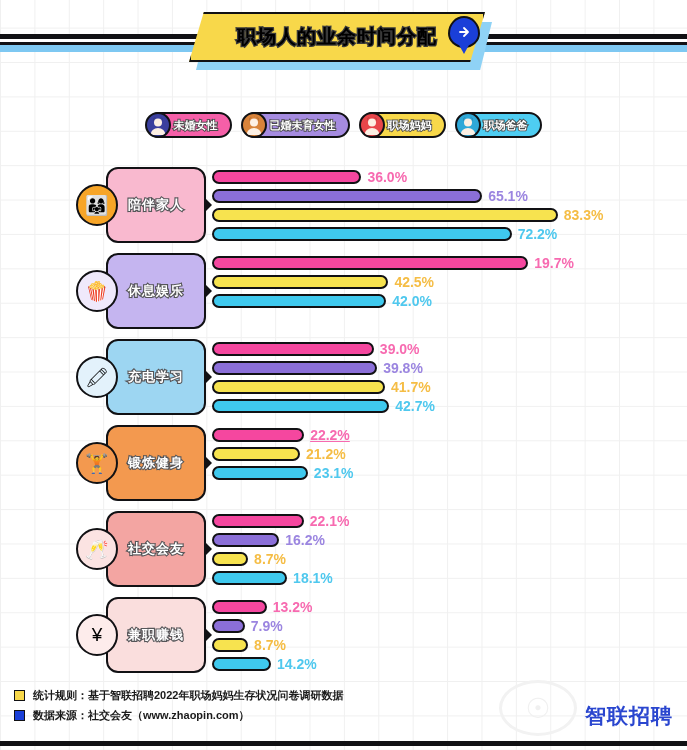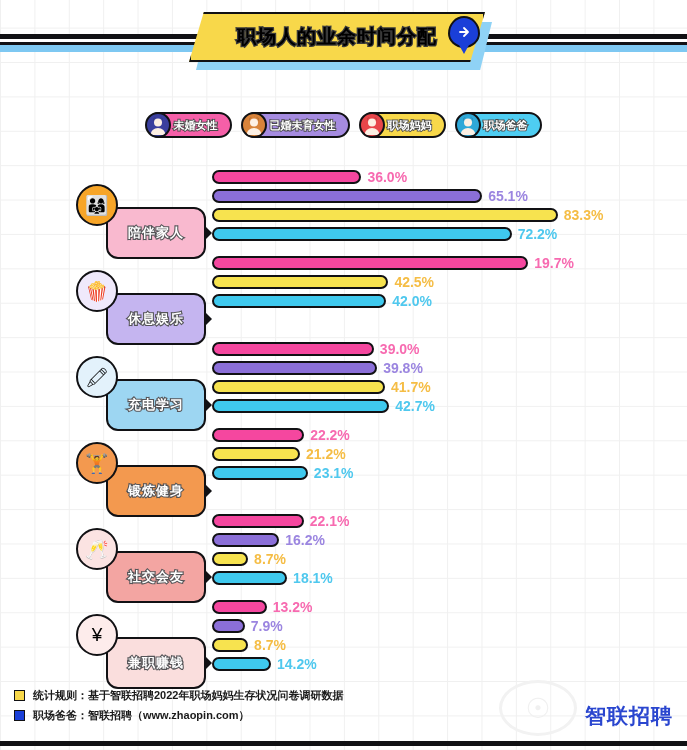--- a/index.html
+++ b/index.html
@@ -79,23 +79,23 @@
     position:absolute; left:-3px; top:-2px; width:26px; height:26px; border-radius:50%;
     border:2px solid #111114; display:flex; align-items:center; justify-content:center;
     font-size:12px; overflow:hidden;
   }
 
   
   .rows { position:absolute; left:0; top:160px; width:687px; z-index:4; }
   .row { position:relative; height:86px; }
 
   .cat-tag {
-    position:absolute; left:106px; top:7px; width:100px; height:52px;
+    position:absolute; left:106px; top:7px; width:100px; height:76px;
     border:2.5px solid #111114; border-radius:12px;
-    display:flex; align-items:center; justify-content:center;margin-top:40px;
+    display:flex; align-items:center; justify-content:center;
   }
   .cat-tag::after{
     content:""; position:absolute; right:-8px; top:50%; transform:translateY(-50%);
     width:0;height:0;border-top:8px solid transparent;border-bottom:8px solid transparent;
     border-left:8px solid #111114;
   }
   .cat-label {
     font-size:13px; font-weight:bold; color:#ffffff; letter-spacing:1px;
     -webkit-text-stroke: 2.2px #555558; paint-order: stroke fill; white-space:nowrap;
   }
@@ -266,21 +266,21 @@
         </div>
       </div>
       <div class="row">
         <div class="cat-tag" style="background: rgb(243, 153, 79);">
           <span class="cat-label">锻炼健身</span>
         </div>
         <div class="cat-icon" style="background: rgb(243, 153, 79);">🏋</div>
         <div class="bars">
           <div class="bar-line">
             <div class="bar" style="background: rgb(245, 71, 159); width: 92.13px;"></div>
-            <span class="bar-val" style="color: rgb(247, 106, 176);">22.2%</span>
+            <span class="bar-val" style="color: rgb(247, 106, 176); text-decoration: underline;">22.2%</span>
           </div>
           <div class="bar-line">
             <div class="bar" style="background: rgb(247, 227, 79); width: 87.98px;"></div>
             <span class="bar-val" style="color: rgb(245, 189, 69);">21.2%</span>
           </div>
           <div class="bar-line">
             <div class="bar" style="background: rgb(63, 201, 238); width: 95.865px;"></div>
             <span class="bar-val" style="color: rgb(79, 200, 238);">23.1%</span>
           </div>
         </div>
@@ -337,21 +337,21 @@
 
   <div class="watermark">☉</div>
 
   <div class="footer">
       <div class="foot-line">
         <span class="foot-sq y"></span>
         <span class="foot-text">统计规则：基于智联招聘2022年职场妈妈生存状况问卷调研数据</span>
       </div>
       <div class="foot-line">
         <span class="foot-sq b"></span>
-        <span class="foot-text">职场爸爸：智联招聘（www.zhaopin.com）</span>
+        <span class="foot-text">数据来源：社交会友（www.zhaopin.com）</span>
       </div>
     </div>
 
   <div class="brand">
     <span class="brand-text">智联招聘</span>
   </div>
 
   <div class="bottom-black-bar"></div>
 </div>
 

